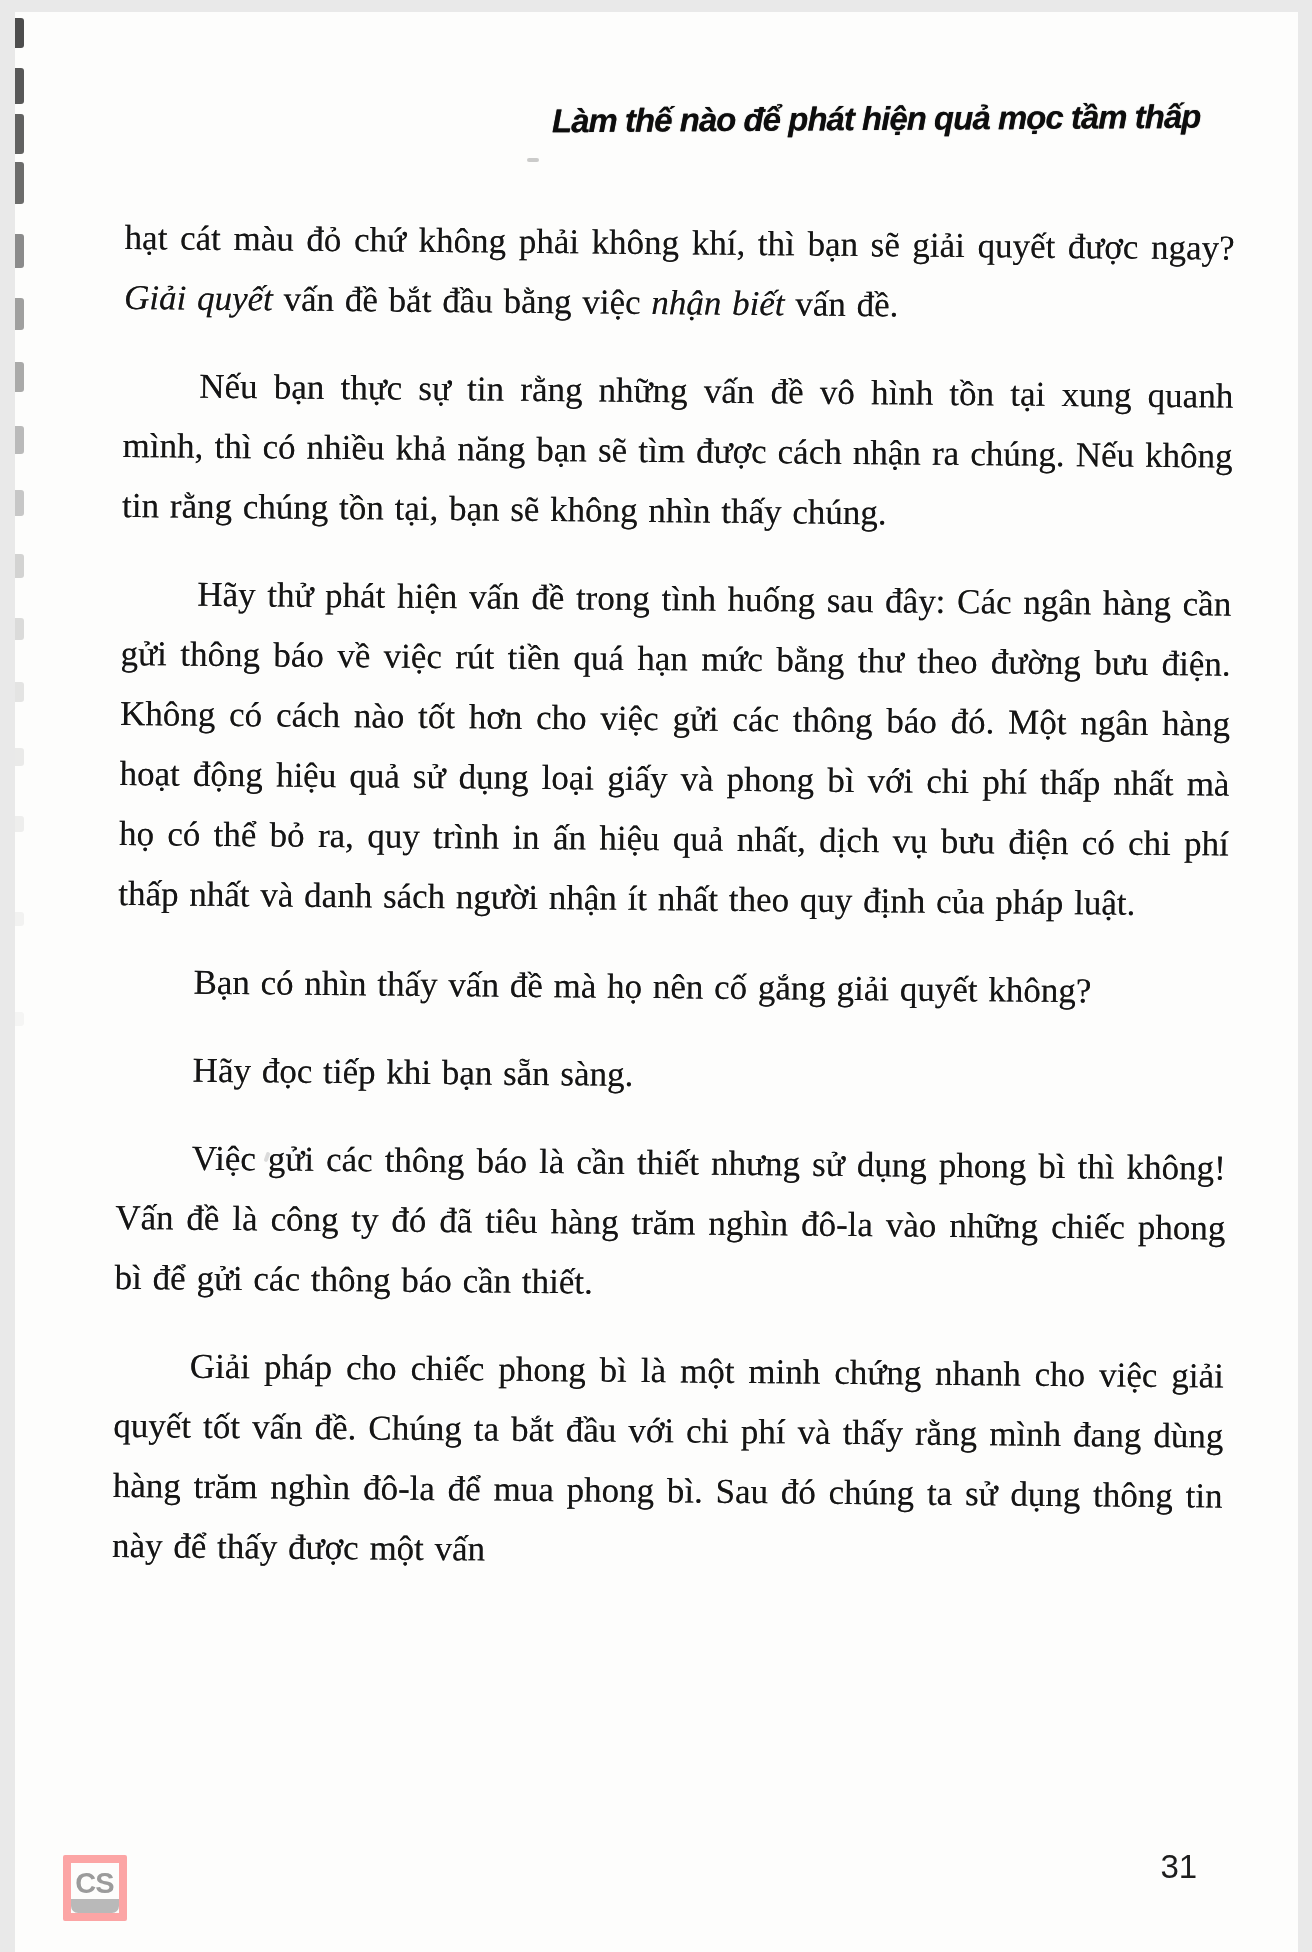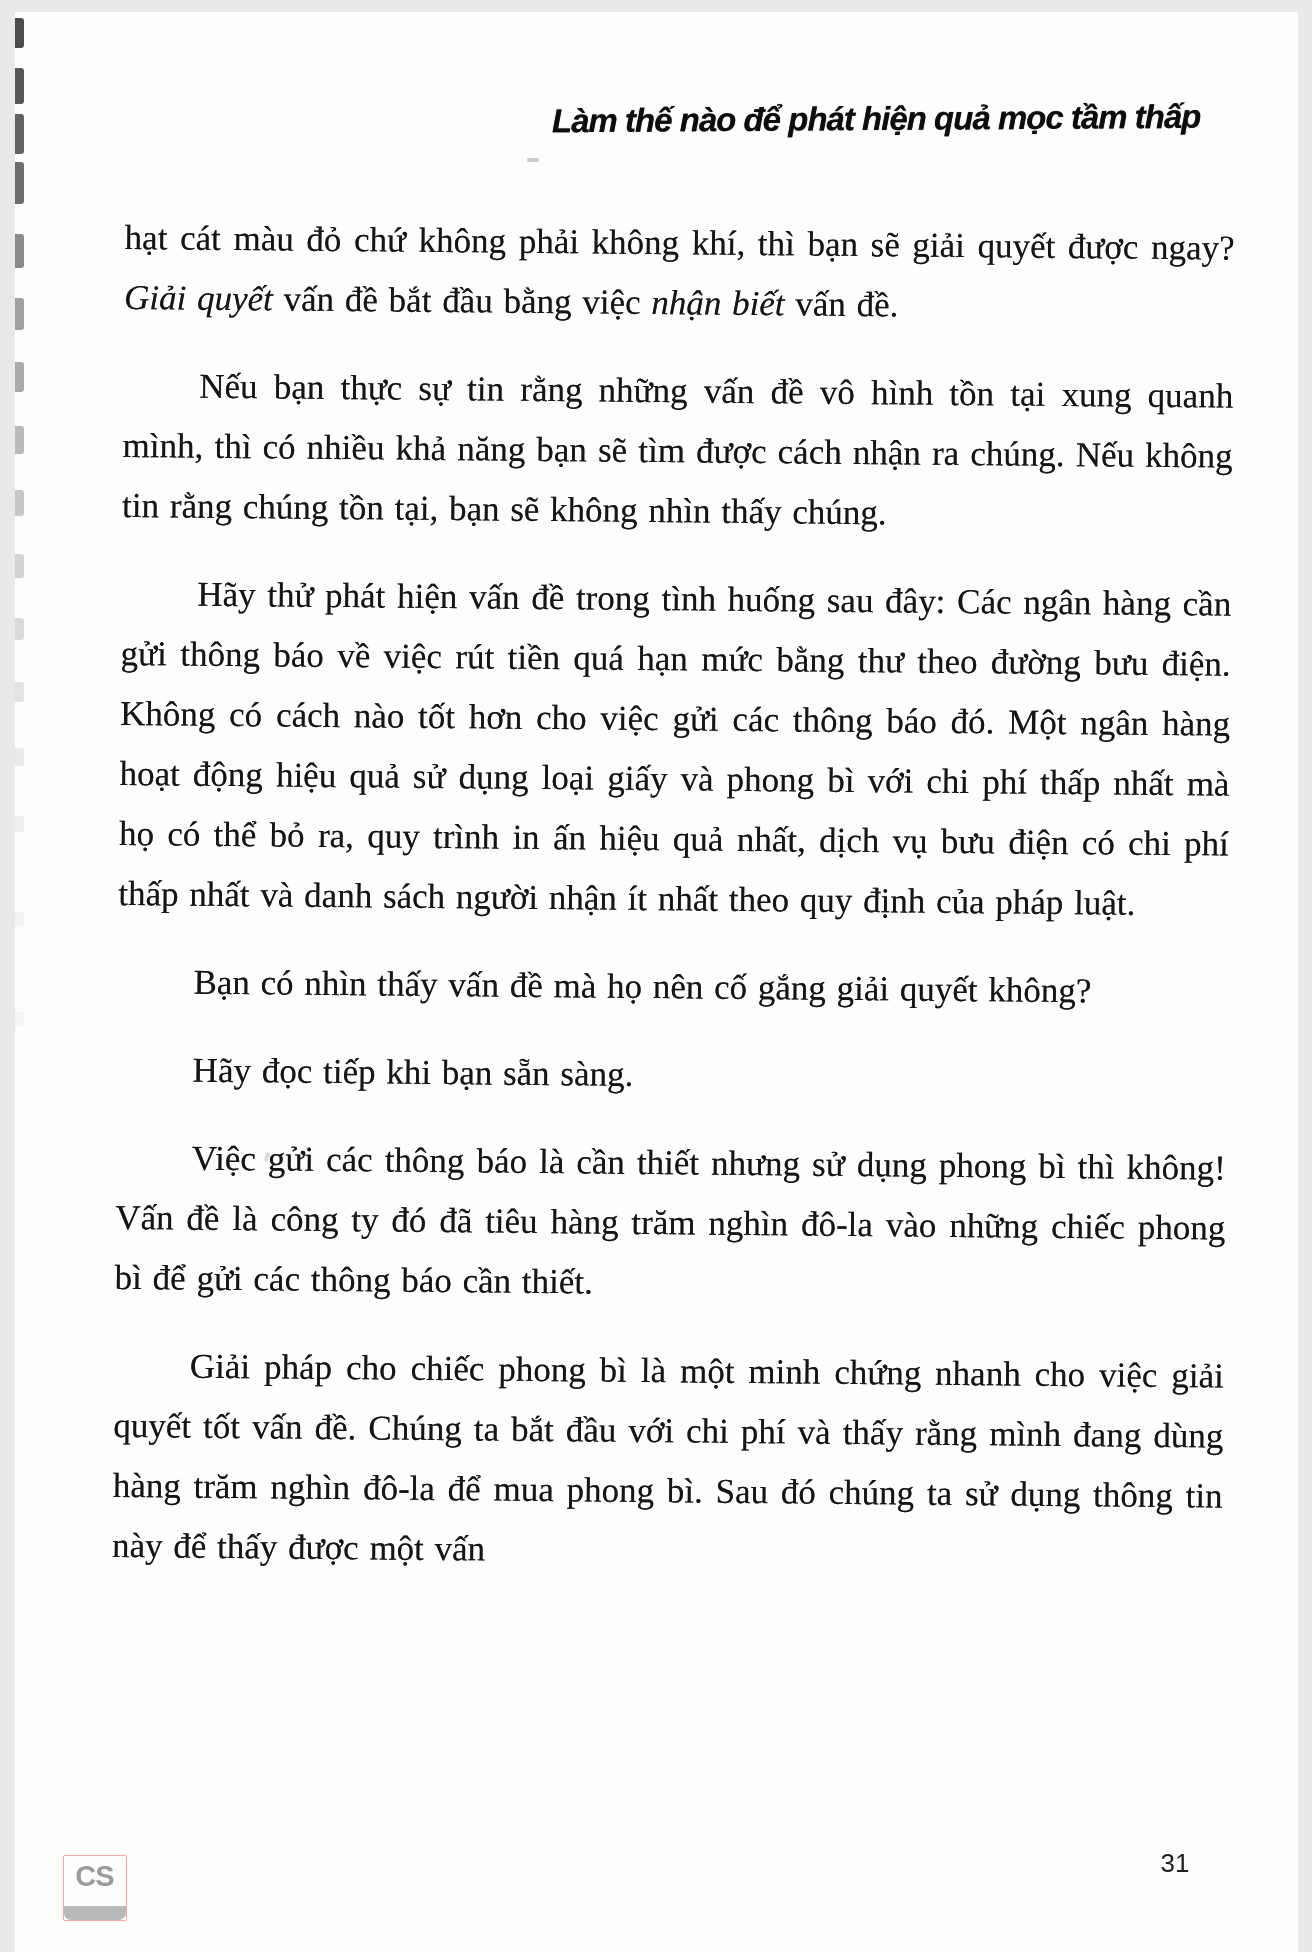--- a/index.html
+++ b/index.html
@@ -65,36 +65,36 @@
     text-indent: 76px;
   }
   .body-text p.continued { text-indent: 0; }
   .body-text em { font-style: italic; }
 
   .page-number {
     position: absolute;
     left: 1146px;
     top: 1836px;
     font-family: "Liberation Sans", "DejaVu Sans", sans-serif;
-    font-size: 26px;
+    font-size: 33px;
     color: #1d1d1d;
   }
 
   .footer {
     position: absolute;
     left: 48px;
     top: 1843px;
     display: flex;
     align-items: center;
   }
   .cs-logo {
     position: relative;
     width: 64px;
     height: 66px;
-    border: 1px solid #fca5a5;
+    border: 8px solid #fca5a5;
     border-radius: 2px;
     box-sizing: border-box;
     background: #fdfdfc;
     flex: 0 0 auto;
     padding-left: 12px;
   }
   .cs-logo .cs-text {
     position: absolute;
     top: 4px;
     left: 0;

